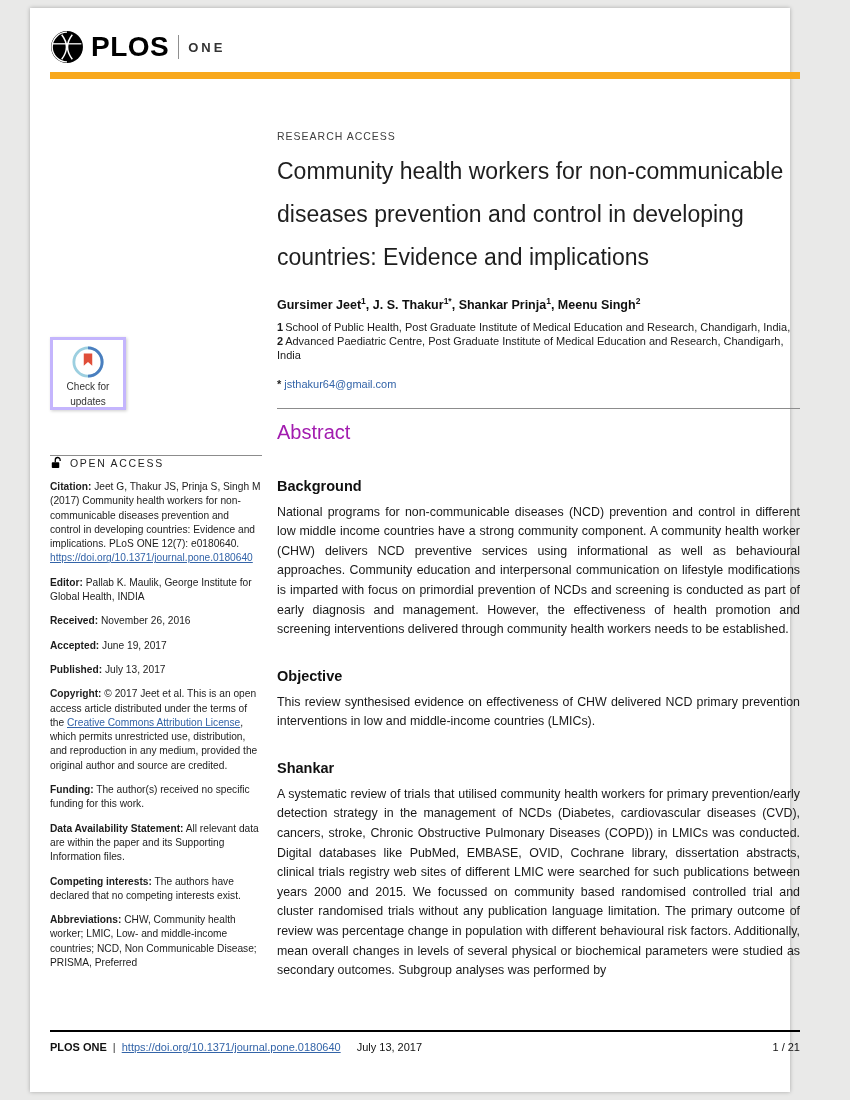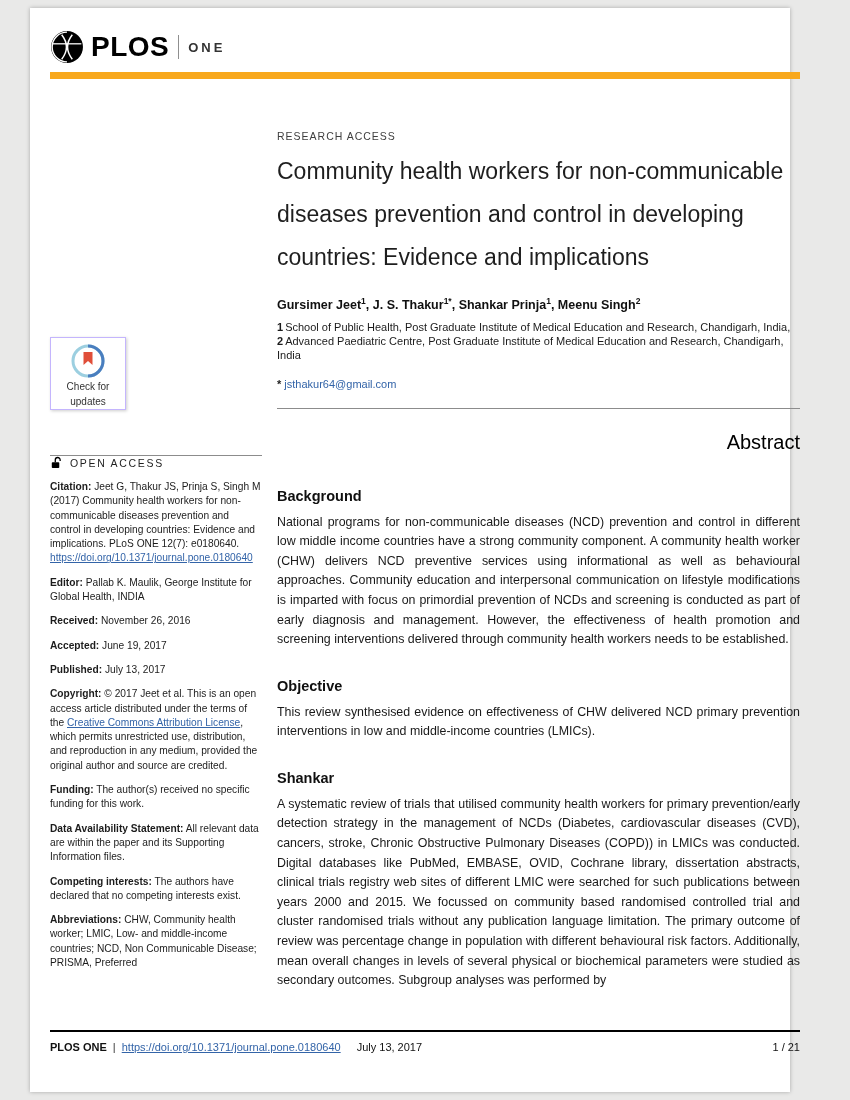--- a/index.html
+++ b/index.html
@@ -26,39 +26,39 @@
   
   .main-col { position:absolute; left:247px; top:122px; width:523px; }
   .kicker { font-size:10.5px; letter-spacing:1px; color:#3e3e3e; }
   .title { margin-top:8px; font-size:23px; line-height:43px; font-weight:400; color:#1e1e1e; }
   .authors { margin-top:17px; font-size:12.5px; font-weight:700; color:#101010; }
   .authors sup { font-size:8.5px; }
   .affiliations { margin-top:9px; font-size:11px; line-height:13.8px; color:#1b1b1b; }
   .affiliations b { margin-right:2px; }
   .correspondence { margin-top:15px; font-size:11px; }
   .abstract-rule { margin-top:18px; height:1px; background:#8c8c8c; }
-  .abstract-title { margin-top:22px; font-size:20px; font-weight:400; color:#000000;text-align:right; }
+  .abstract-title { margin-top:12px; font-size:20px; font-weight:400; color:#a21caf; }
   .section-heading { margin-top:28px; font-size:14.5px; font-weight:700; color:#101010; }
   .section-heading.first { margin-top:34px; }
   .body-para { margin-top:9px; font-size:12.4px; line-height:19.6px; text-align:justify; color:#191919; }
 
   
   .sidebar { position:absolute; left:20px; top:447px; width:212px; }
   .sidebar-rule { height:1px; background:#8c8c8c; }
   .open-access { display:flex; align-items:center; gap:7px; font-size:10.5px; letter-spacing:1.7px; color:#1f1f1f; }
   .side-block { margin-top:10px; font-size:10.2px; line-height:14.3px; color:#1c1c1c; }
   .side-block .link { overflow-wrap:anywhere; }
 
   .link { color:var(--link,#3364A8); text-decoration:underline; cursor:pointer; }
   .link.no-underline { text-decoration:none; }
 
   
   .badge {
     position:absolute; left:20px; top:329px; width:76px; height:73px;
-    background:#fff; border:1px solid #c4b5fd; box-shadow:1px 1px 3px rgba(0,0,0,.2);
+    background:#fff; border:3px solid #c4b5fd; box-shadow:1px 1px 3px rgba(0,0,0,.2);
     display:flex; flex-direction:column; align-items:center; padding-top:6px; cursor:pointer;
   }
   .badge-text { font-size:10px; line-height:11.5px; text-align:center; color:#333; margin-top:3px; }
 
   
   .footer-rule { position:absolute; left:20px; top:1022px; width:750px; height:2px; background:#000; }
   .footer { position:absolute; left:20px; top:1033px; width:750px; display:flex; align-items:center; font-size:11px; color:#111; }
   .footer .journal { font-weight:700; }
   .footer .pipe { margin:0 6px; color:#333; }
   .footer .date { margin-left:16px; }

